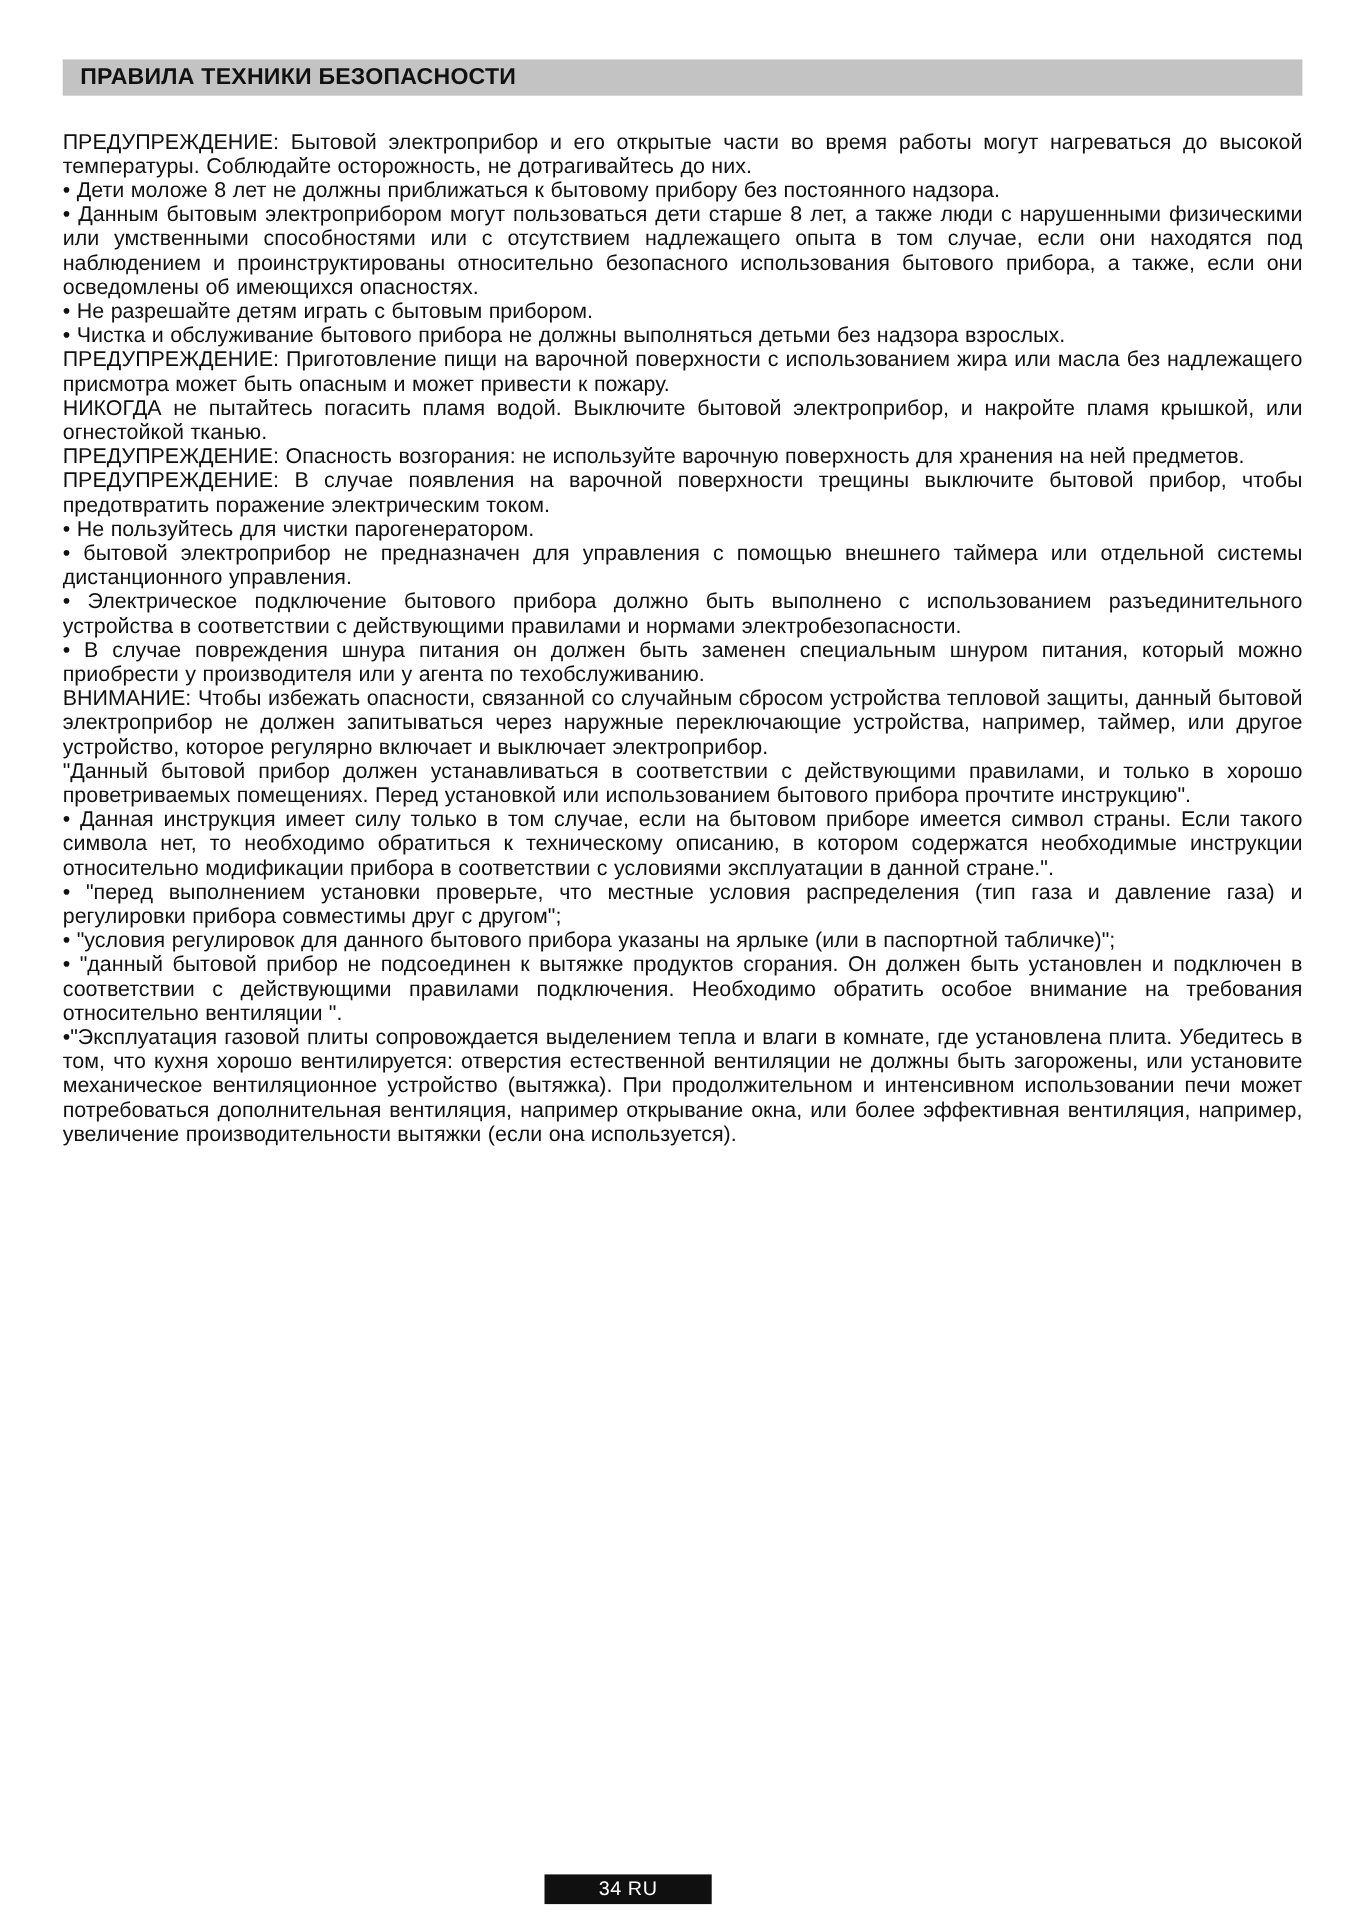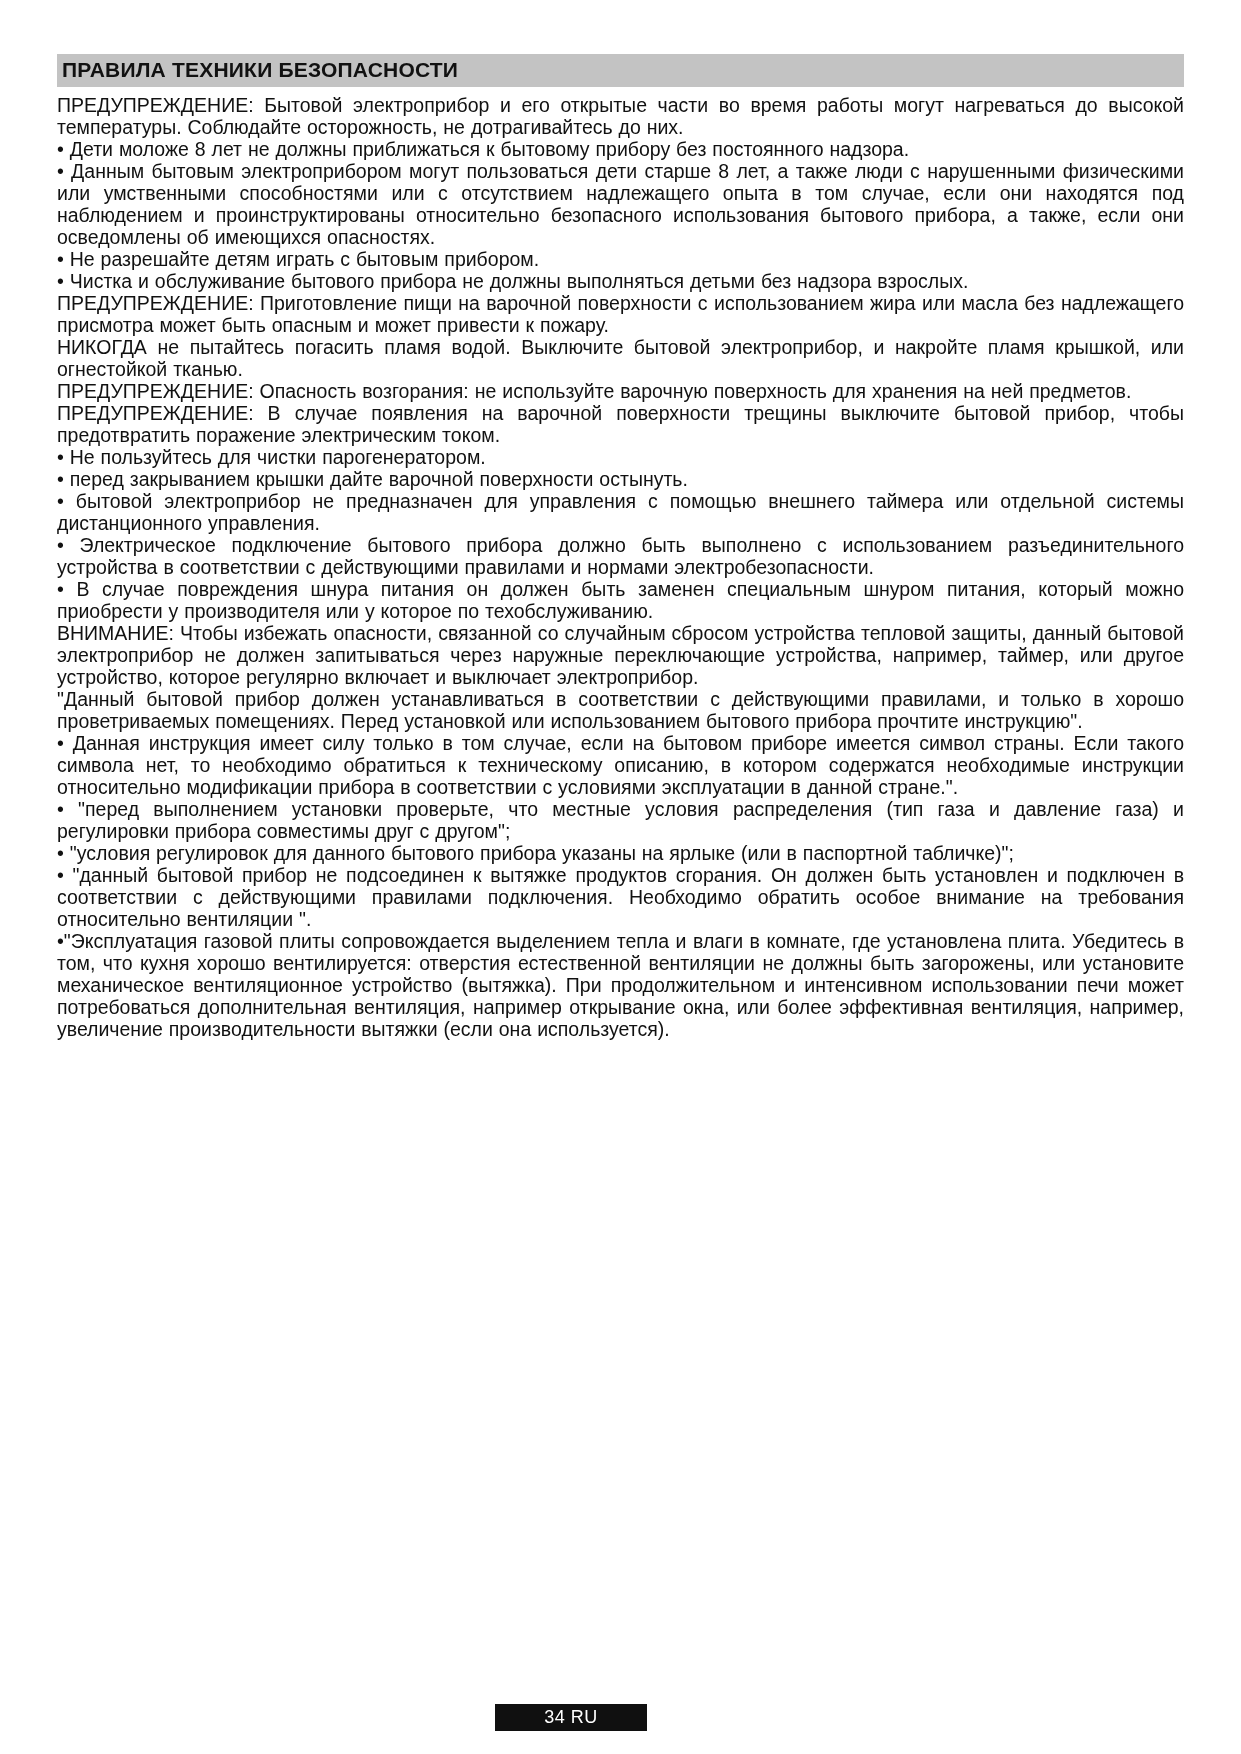--- a/index.html
+++ b/index.html
@@ -19,22 +19,22 @@
     box-sizing: border-box;
   }
   .inner {
     position: absolute;
     top: 54px;
     left: 57px;
     right: 57px;
   }
   .header-bar {
     background: #c3c3c3;
-    padding: 4px 12px 5px 5px;
-    margin-bottom: 7px;
+    padding: 4px 12px 5px 16px;
+    margin-bottom: 31px;
   }
   .header-bar .title {
     font-weight: bold;
     font-size: 21px;
     letter-spacing: 0.2px;
     color: #111111;
   }
   .content p {
     margin: 0;
     padding: 0;
@@ -73,24 +73,23 @@
       <p>ПРЕДУПРЕЖДЕНИЕ: Бытовой электроприбор и его открытые части во время работы могут нагреваться до высокой температуры. Соблюдайте осторожность, не дотрагивайтесь до них.</p>
       <p>• Дети моложе 8 лет не должны приближаться к бытовому прибору без постоянного надзора.</p>
       <p>• Данным бытовым электроприбором могут пользоваться дети старше 8 лет, а также люди с нарушенными физическими или умственными способностями или с отсутствием надлежащего опыта в том случае, если они находятся под наблюдением и проинструктированы относительно безопасного использования бытового прибора, а также, если они осведомлены об имеющихся опасностях.</p>
       <p>• Не разрешайте детям играть с бытовым прибором.</p>
       <p>• Чистка и обслуживание бытового прибора не должны выполняться детьми без надзора взрослых.</p>
       <p>ПРЕДУПРЕЖДЕНИЕ: Приготовление пищи на варочной поверхности с использованием жира или масла без надлежащего присмотра может быть опасным и может привести к пожару.</p>
       <p>НИКОГДА не пытайтесь погасить пламя водой. Выключите бытовой электроприбор, и накройте пламя крышкой, или огнестойкой тканью.</p>
       <p>ПРЕДУПРЕЖДЕНИЕ: Опасность возгорания: не используйте варочную поверхность для хранения на ней предметов.</p>
       <p>ПРЕДУПРЕЖДЕНИЕ: В случае появления на варочной поверхности трещины выключите бытовой прибор, чтобы предотвратить поражение электрическим током.</p>
       <p>• Не пользуйтесь для чистки парогенератором.</p>
-      <p>• перед закрыванием крышки дайте варочной поверхности остынуть.</p>
       <p>• бытовой электроприбор не предназначен для управления с помощью внешнего таймера или отдельной системы дистанционного управления.</p>
       <p>• Электрическое подключение бытового прибора должно быть выполнено с использованием разъединительного устройства в соответствии с действующими правилами и нормами электробезопасности.</p>
-      <p>• В случае повреждения шнура питания он должен быть заменен специальным шнуром питания, который можно приобрести у производителя или у которое по техобслуживанию.</p>
+      <p>• В случае повреждения шнура питания он должен быть заменен специальным шнуром питания, который можно приобрести у производителя или у агента по техобслуживанию.</p>
       <p>ВНИМАНИЕ: Чтобы избежать опасности, связанной со случайным сбросом устройства тепловой защиты, данный бытовой электроприбор не должен запитываться через наружные переключающие устройства, например, таймер, или другое устройство, которое регулярно включает и выключает электроприбор.</p>
       <p>"Данный бытовой прибор должен устанавливаться в соответствии с действующими правилами, и только в хорошо проветриваемых помещениях. Перед установкой или использованием бытового прибора прочтите инструкцию".</p>
       <p>• Данная инструкция имеет силу только в том случае, если на бытовом приборе имеется символ страны. Если такого символа нет, то необходимо обратиться к техническому описанию, в котором содержатся необходимые инструкции относительно модификации прибора в соответствии с условиями эксплуатации в данной стране.".</p>
       <p>• "перед выполнением установки проверьте, что местные условия распределения (тип газа и давление газа) и регулировки прибора совместимы друг с другом";</p>
       <p>• "условия регулировок для данного бытового прибора указаны на ярлыке (или в паспортной табличке)";</p>
       <p>• "данный бытовой прибор не подсоединен к вытяжке продуктов сгорания. Он должен быть установлен и подключен в соответствии с действующими правилами подключения. Необходимо обратить особое внимание на требования относительно вентиляции ".</p>
       <p>•"Эксплуатация газовой плиты сопровождается выделением тепла и влаги в комнате, где установлена плита. Убедитесь в том, что кухня хорошо вентилируется: отверстия естественной вентиляции не должны быть загорожены, или установите механическое вентиляционное устройство (вытяжка). При продолжительном и интенсивном использовании печи может потребоваться дополнительная вентиляция, например открывание окна, или более эффективная вентиляция, например, увеличение производительности вытяжки (если она используется).</p>
     </div>
 
   </div>

